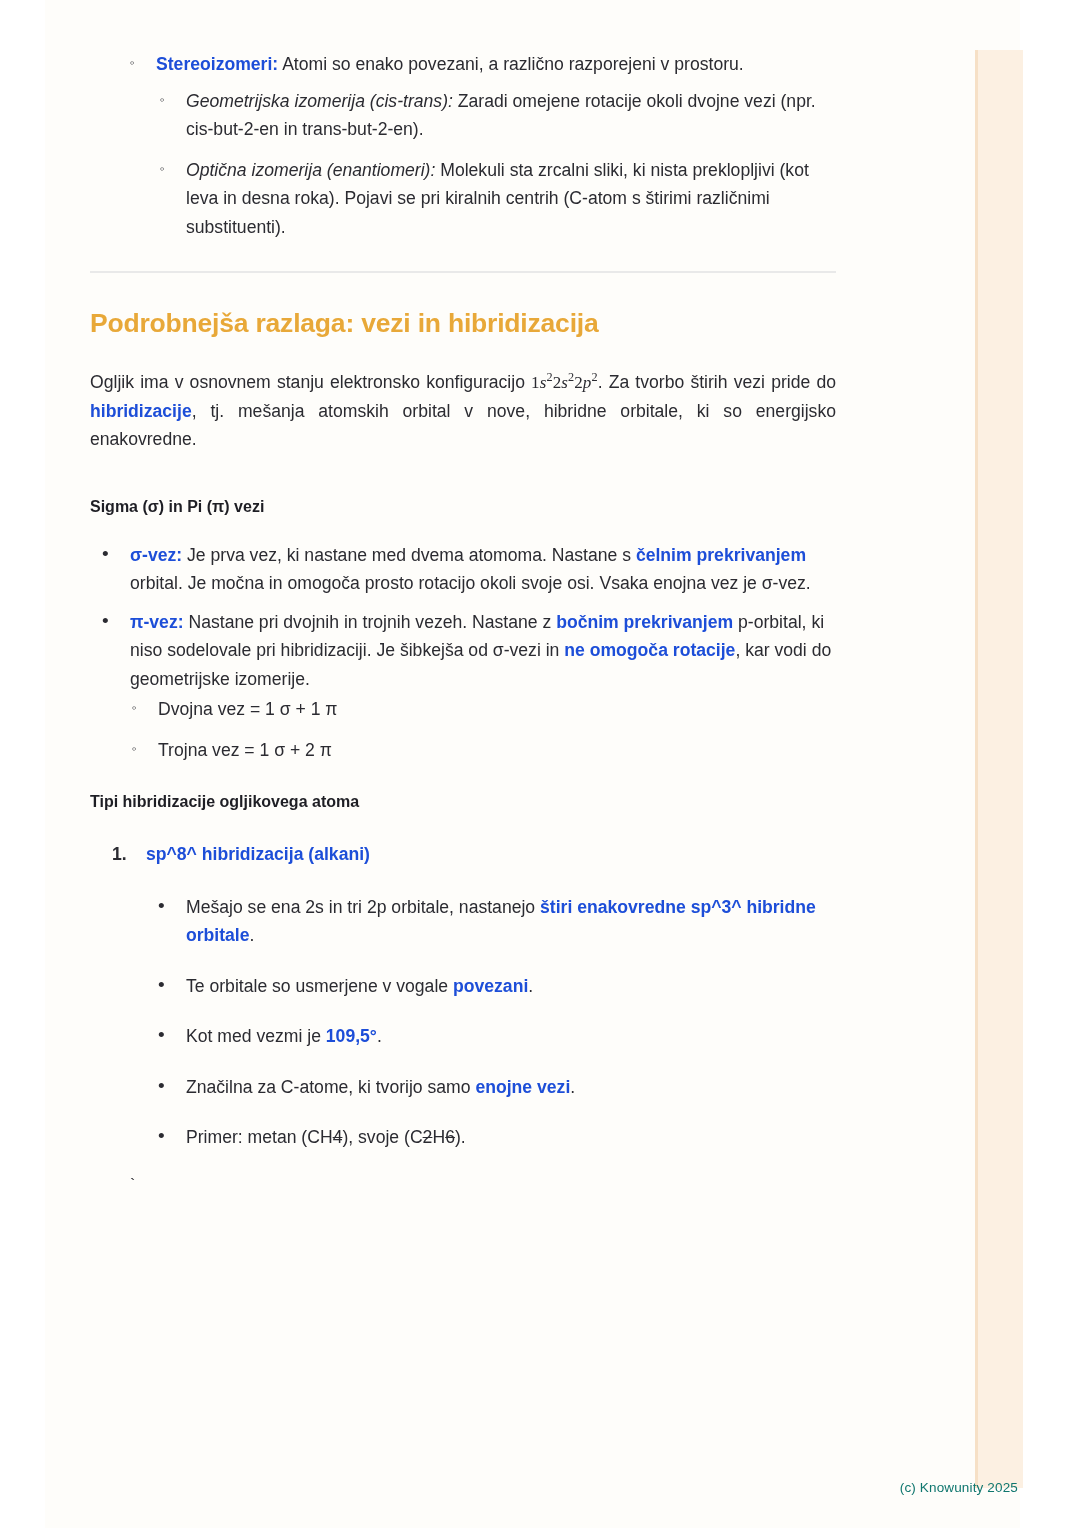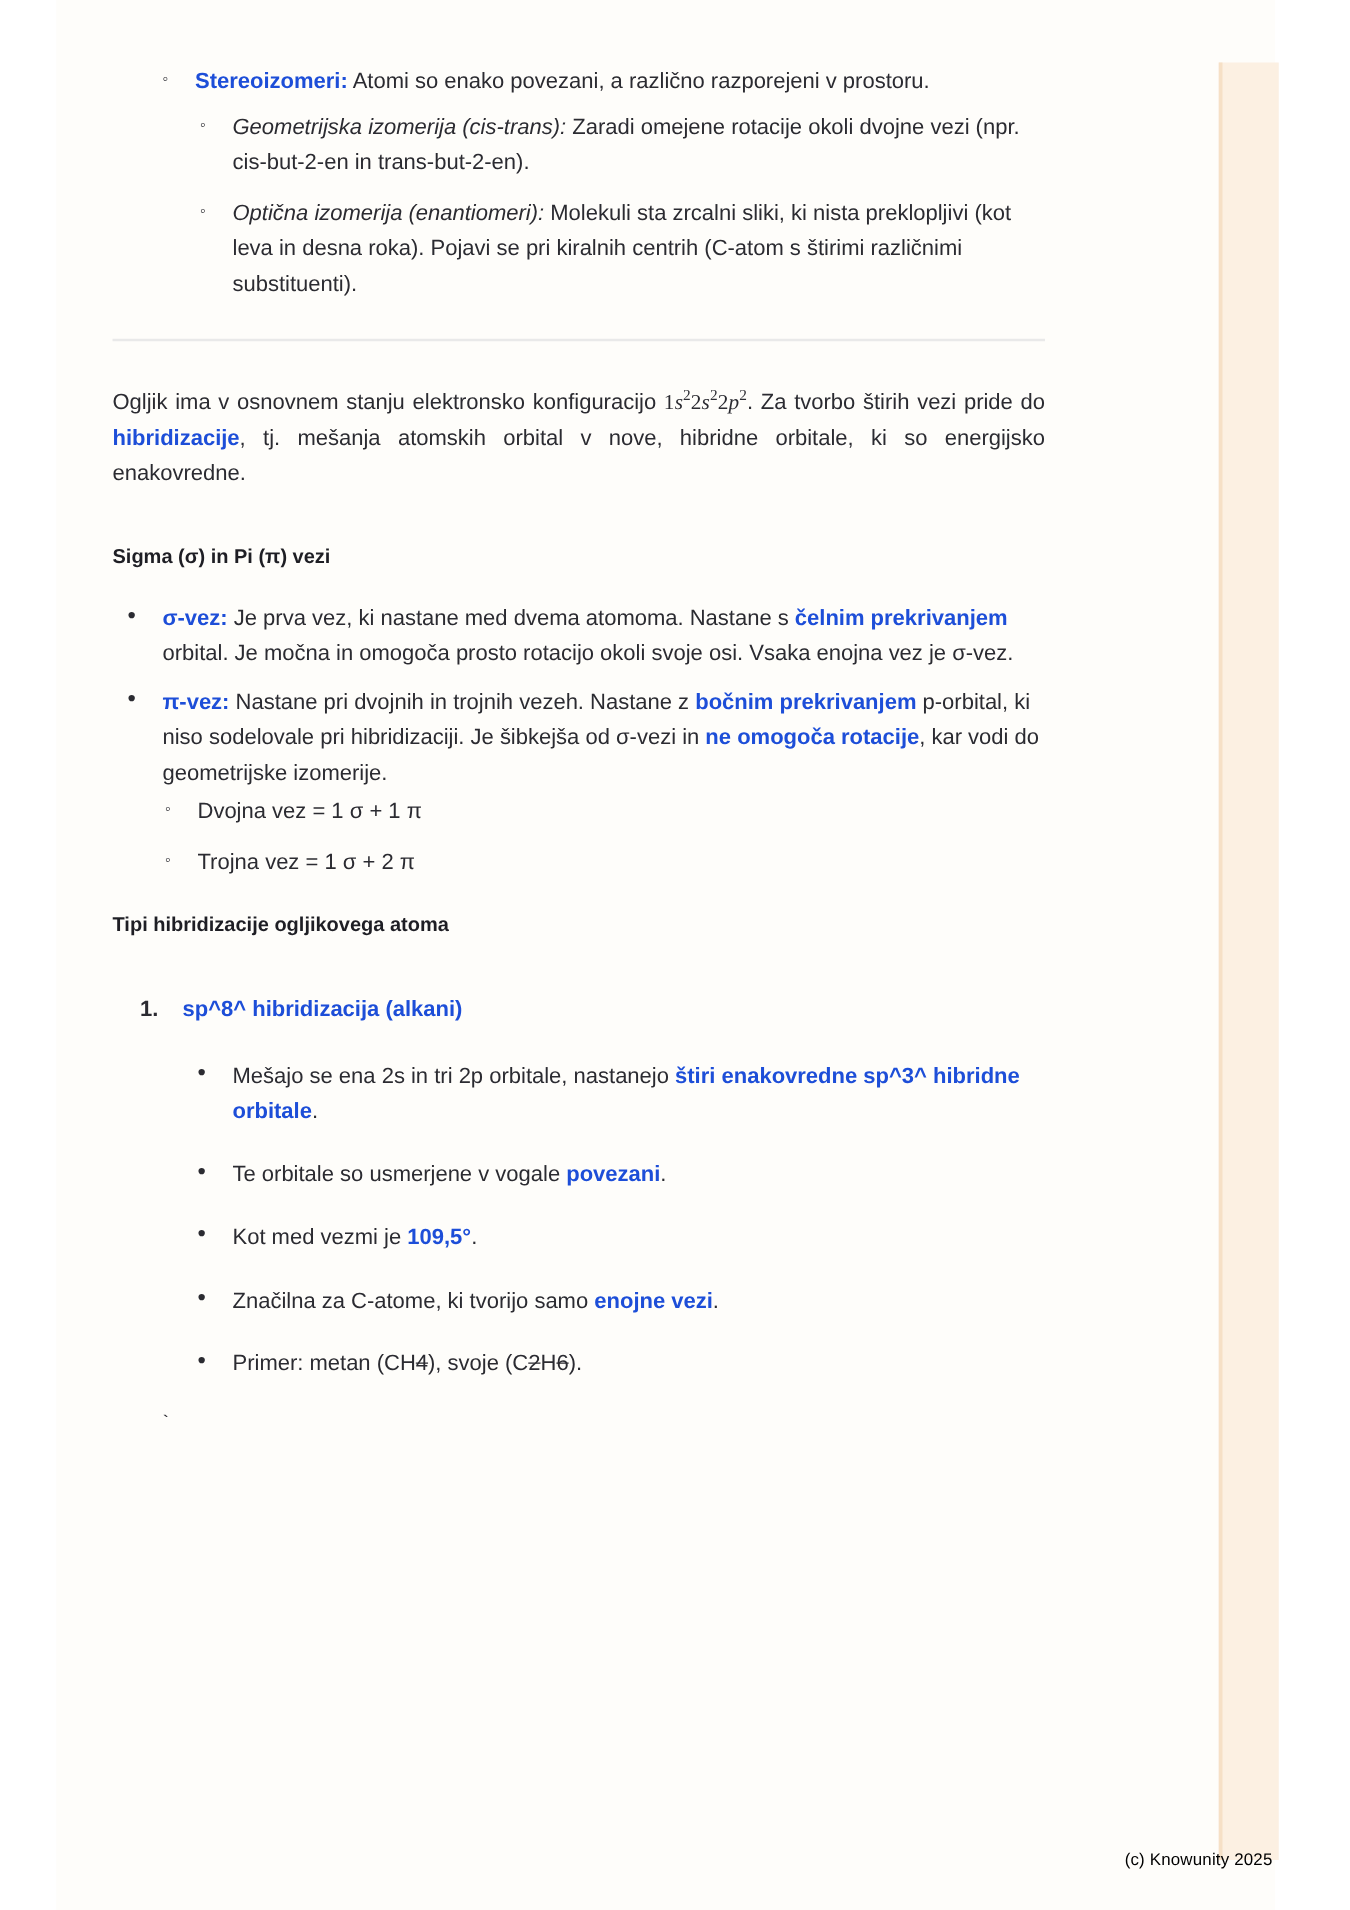--- a/index.html
+++ b/index.html
@@ -149,21 +149,21 @@
     font-family: "Liberation Mono", monospace;
     font-size: 15px;
     color: #2b2b31;
   }
 
   #watermark {
     position: absolute;
     right: 62px;
     bottom: 33px;
     font-size: 13.5px;
-    color: #000000;
+    color: #0f766e;
     letter-spacing: 0.15px;
     white-space: nowrap;
   }
 </style>
 </head>
 <body>
 
 <div id="page-sheet"></div>
 <div id="accent-strip"></div>
 
@@ -187,20 +187,21 @@
     <li class="li lvl2" style="margin-top:12px;">
       <span class="marker">◦</span>
       <span class="body">
         <i>Optična izomerija (enantiomeri):</i><span> Molekuli sta zrcalni sliki, ki nista preklopljivi (kot leva in desna roka). Pojavi se pri kiralnih centrih (C-atom s štirimi različnimi substituenti).</span>
       </span>
     </li>
   </ul>
 
   <hr class="rule">
 
+  <h2 class="section-heading">Podrobnejša razlaga: vezi in hibridizacija</h2>
 
   <p class="para"><span>Ogljik ima v osnovnem stanju elektronsko konfiguracijo </span><span class="math">1<i>s</i><sup>2</sup>2<i>s</i><sup>2</sup>2<i>p</i><sup>2</sup></span><span>. Za tvorbo štirih vezi pride do </span><b>hibridizacije</b><span>, tj. mešanja atomskih orbital v nove, hibridne orbitale, ki so energijsko enakovredne.</span></p>
 
   <h3 class="sub-heading">Sigma (σ) in Pi (π) vezi</h3>
 
   <ul>
     <li class="li disc">
       <span class="marker">•</span>
       <span class="body"><b>σ-vez:</b><span> Je prva vez, ki nastane med dvema atomoma. Nastane s </span><b>čelnim prekrivanjem</b><span> orbital. Je močna in omogoča prosto rotacijo okoli svoje osi. Vsaka enojna vez je σ-vez.</span></span>
     </li>
@@ -214,21 +215,21 @@
       <span class="marker">◦</span>
       <span class="body">Dvojna vez = 1 σ + 1 π</span>
     </li>
 
     <li class="li circ-sub" style="margin-bottom:26px;">
       <span class="marker">◦</span>
       <span class="body">Trojna vez = 1 σ + 2 π</span>
     </li>
   </ul>
 
-  <h3 class="sub-heading" style="margin-bottom:40px;">Tipi hibridizacije ogljikovega atoma</h3>
+  <h3 class="sub-heading" style="margin-bottom:26px;">Tipi hibridizacije ogljikovega atoma</h3>
 
   <ol>
     <li class="li ord" style="margin-bottom:24px;">
       <span class="marker">1.</span>
       <span class="body"><b>sp^8^ hibridizacija (alkani)</b></span>
     </li>
   </ol>
 
   <ul>
     <li class="li disc-deep">

